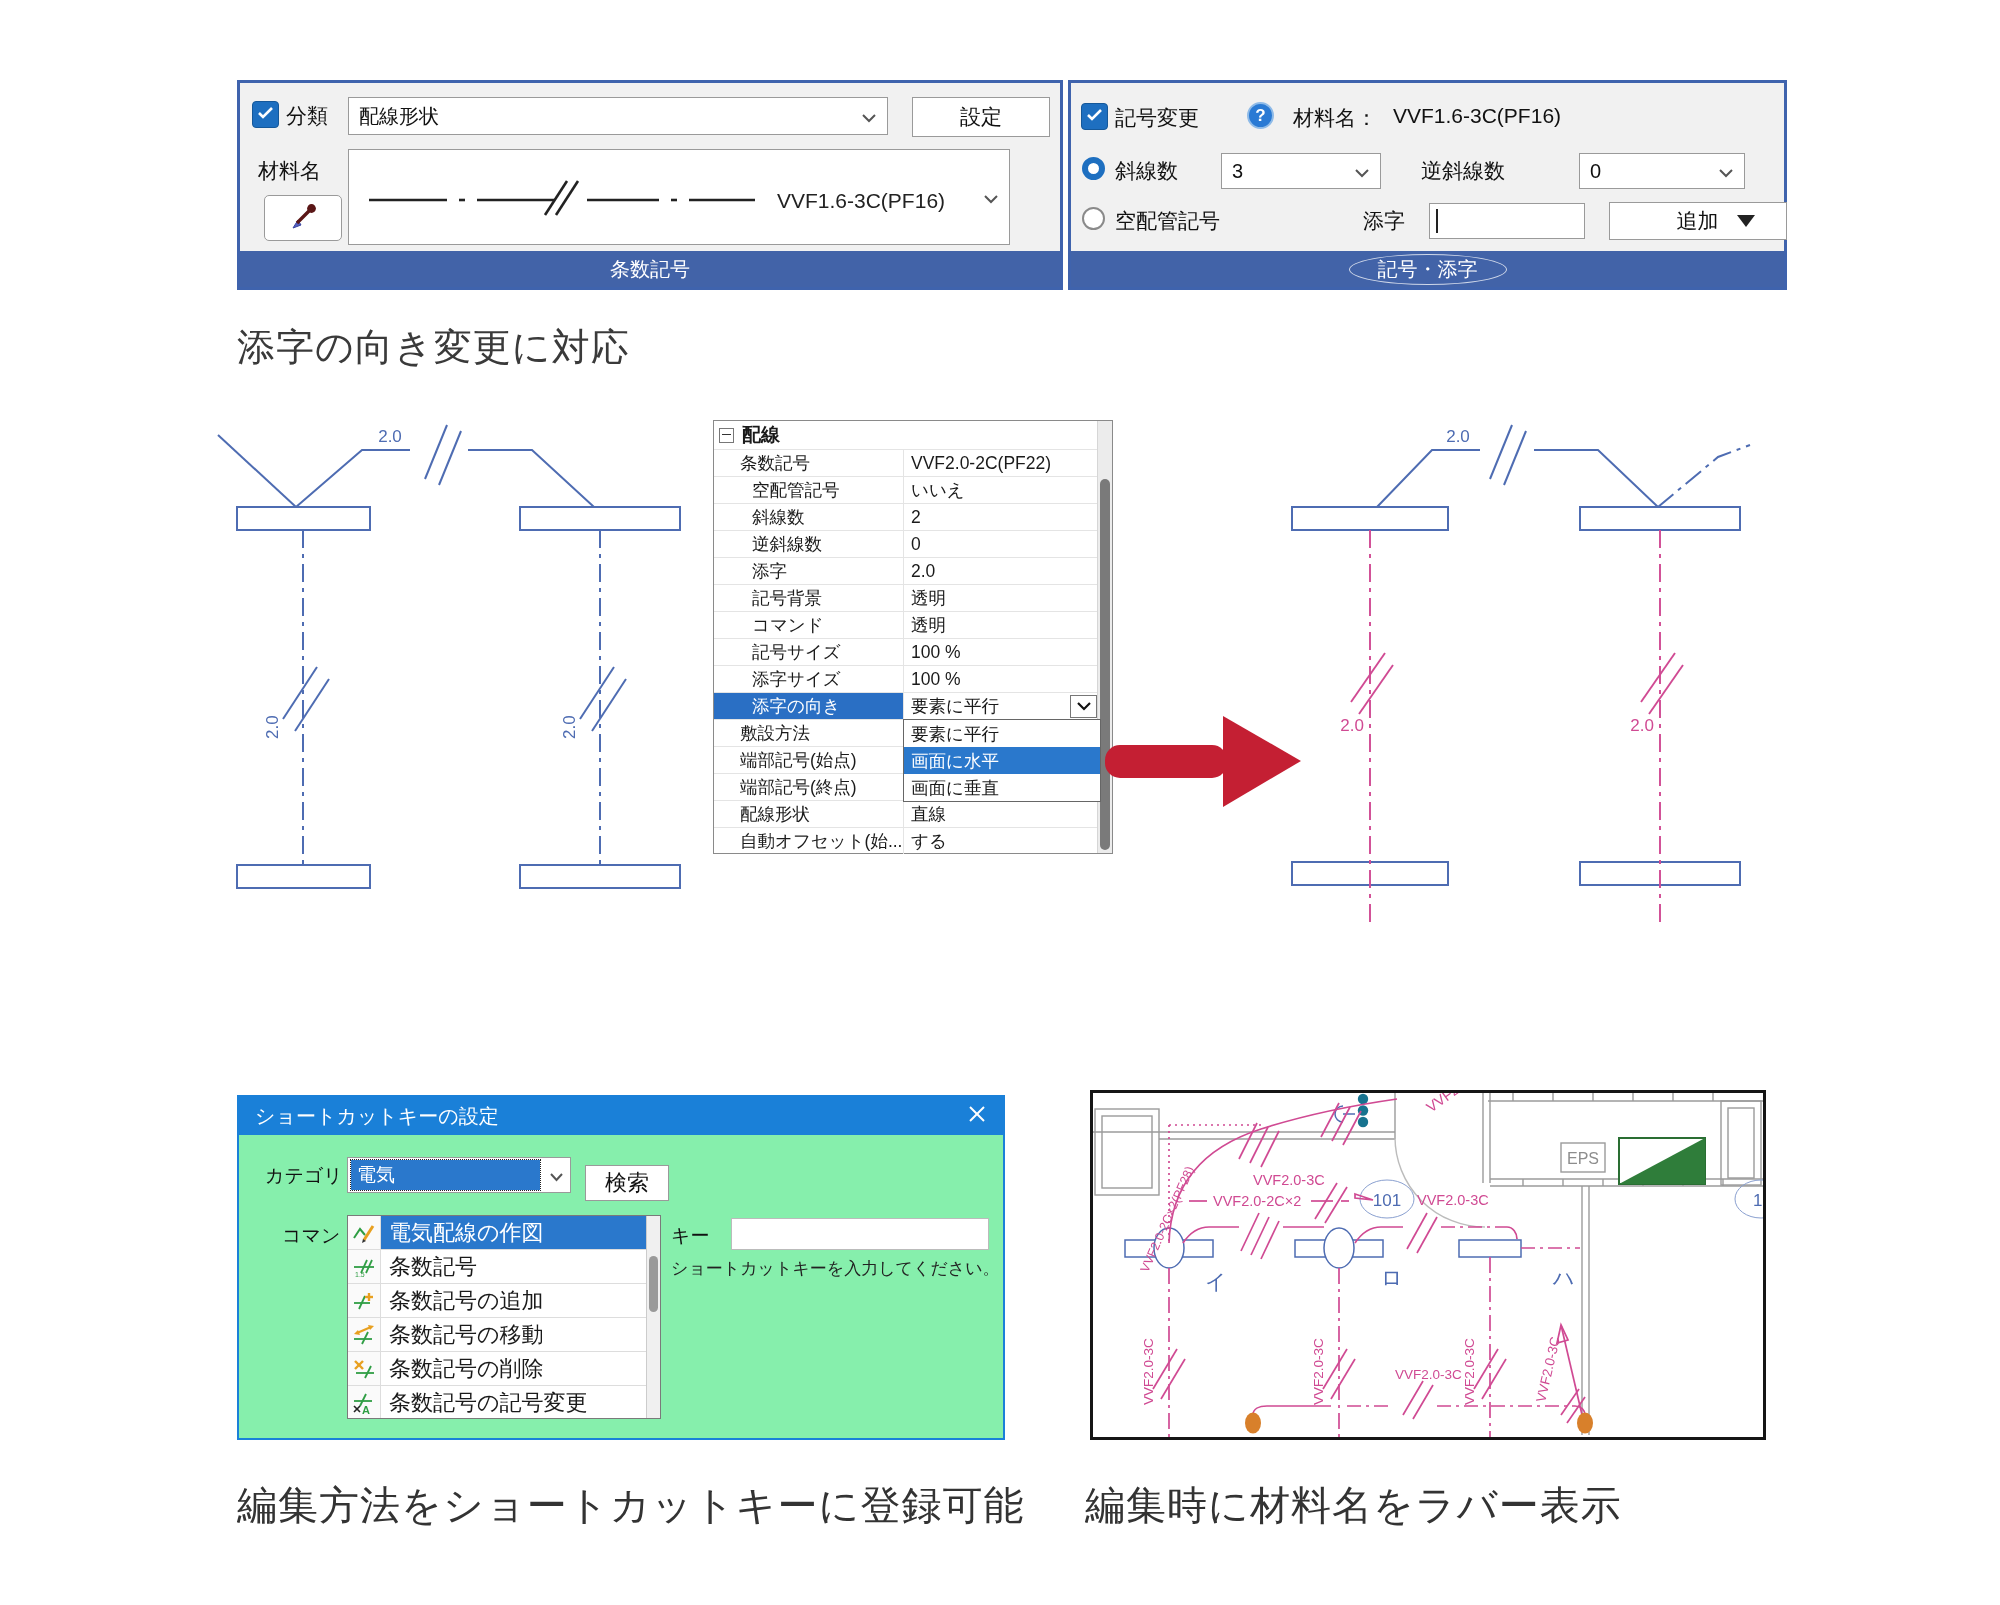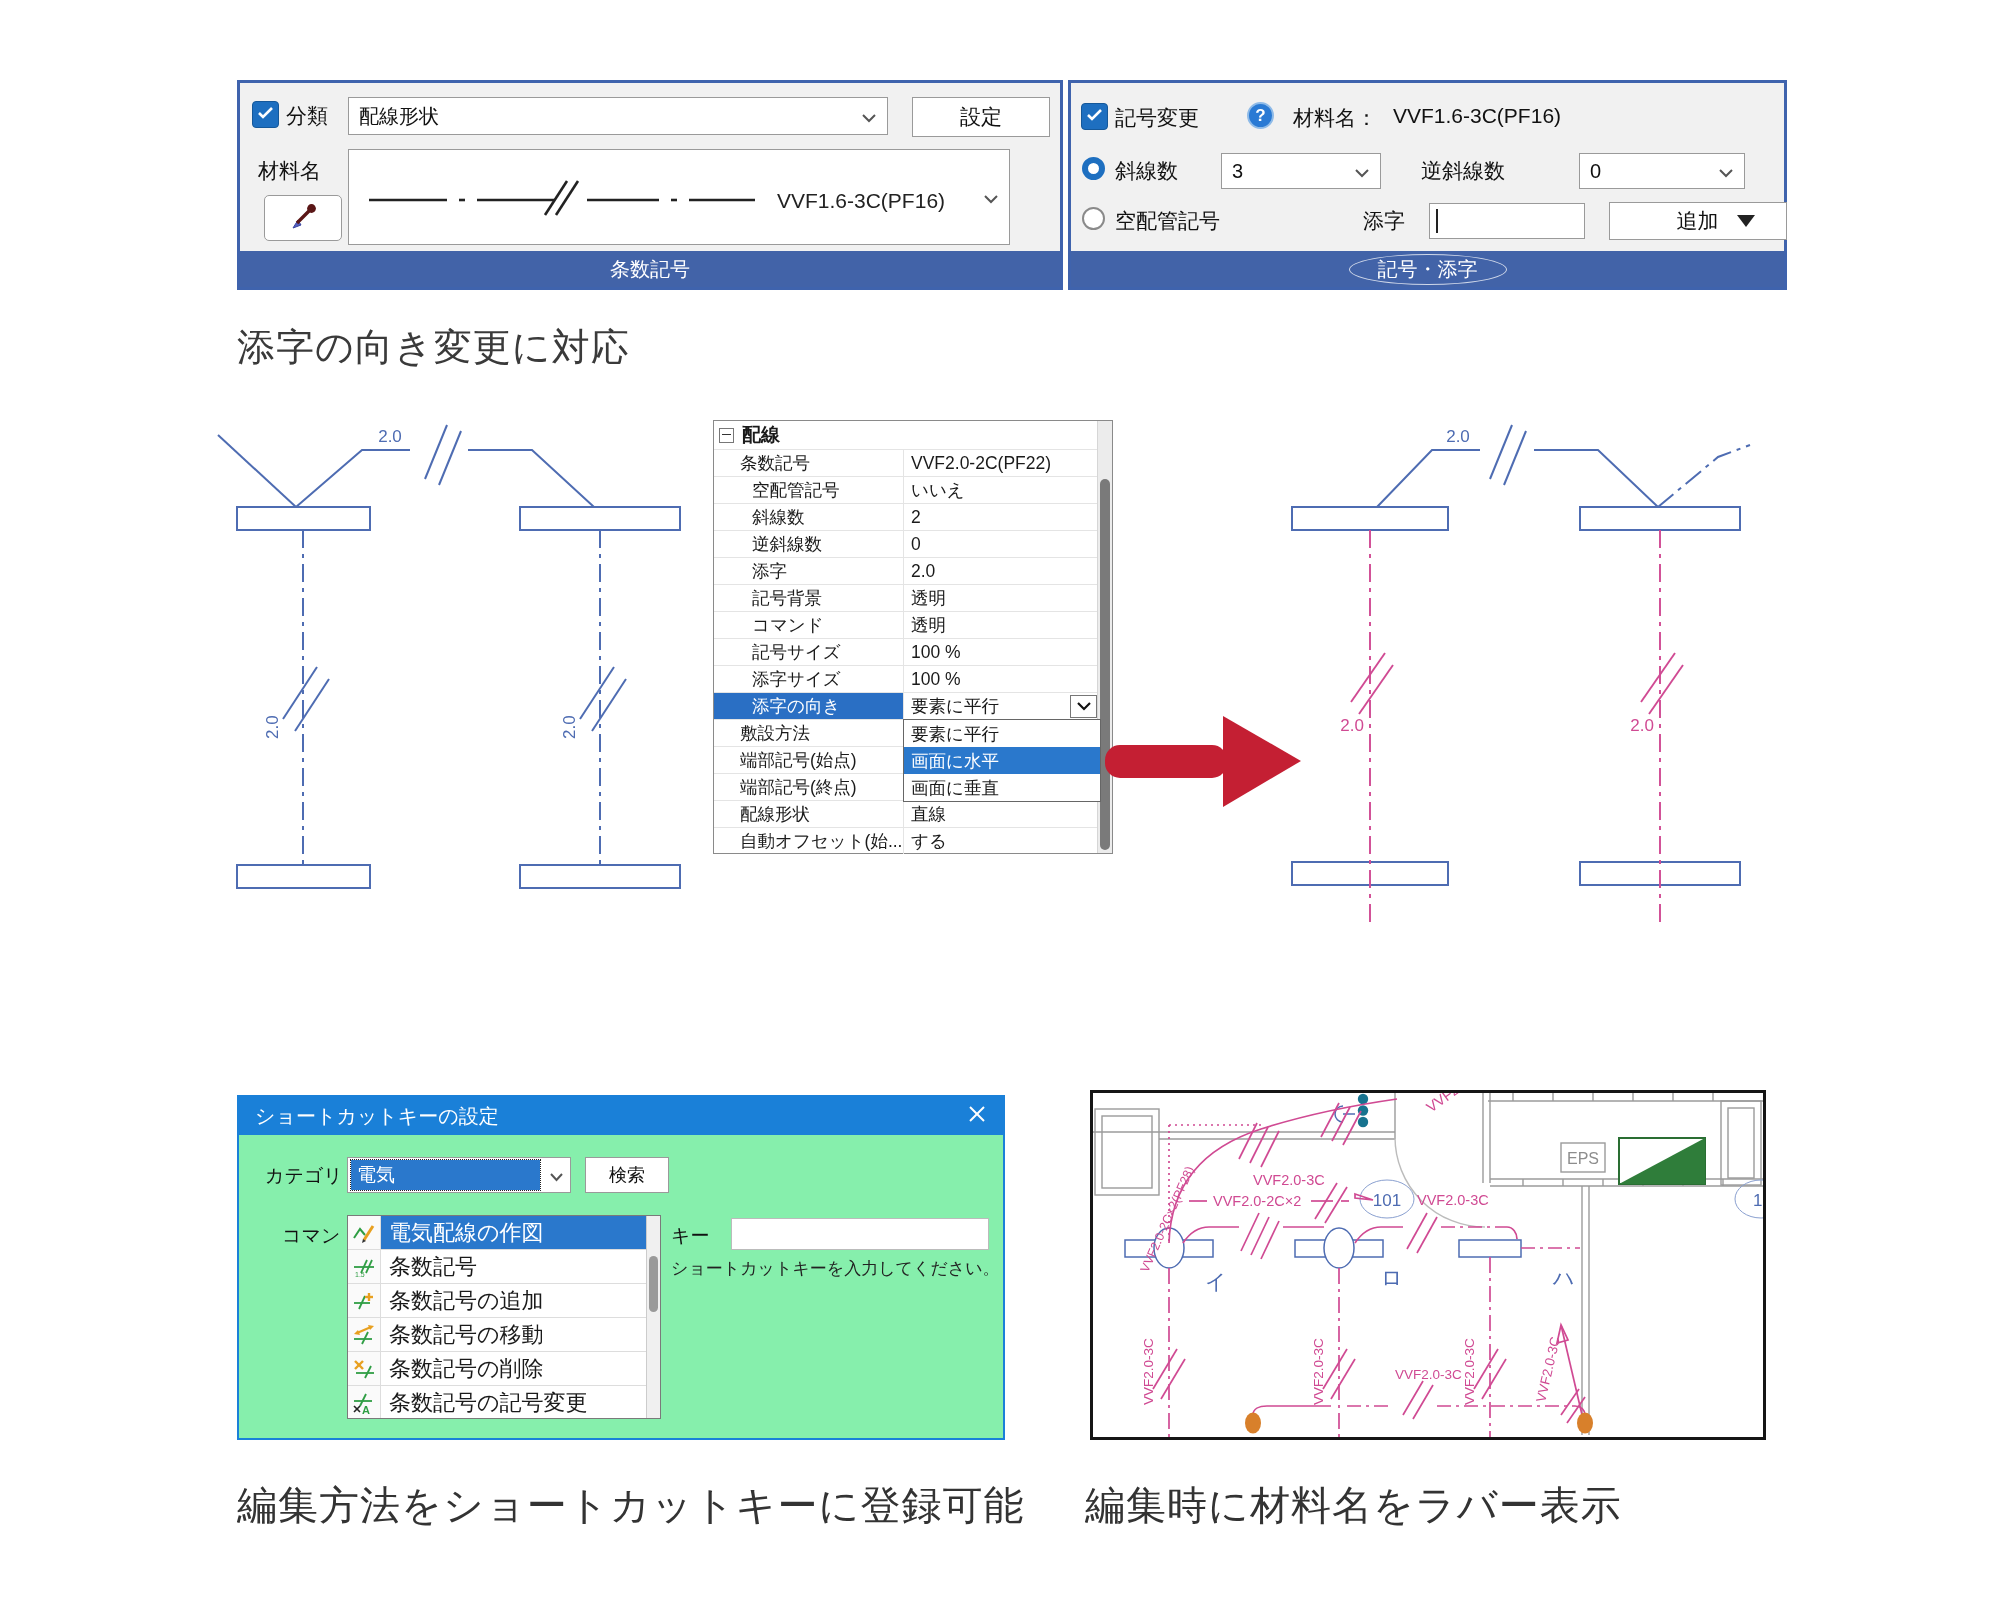--- a/index.html
+++ b/index.html
@@ -326,21 +326,21 @@
     </div>
     <div class="lbl" style="left:26px;top:66px;">カテゴリ</div>
     <div class="combo" style="left:108px;top:60px;width:224px;height:36px;padding:0;">
       <span style="flex:1;background:#2a78cc;color:#fff;outline:1px dotted #222;margin:3px;padding:2px 6px;font-size:19px;">電気</span>
       <span style="padding:0 6px;">
         <svg width="15" height="10">
             <polyline points="2,2 7.5,8 13,2" fill="none" stroke="#555" stroke-width="2"></polyline>
           </svg>
       </span>
     </div>
-    <div class="btn" style="left:346px;top:60px;width:84px;height:36px;font-size:18px;">検索</div>
+    <div class="btn" style="left:346px;top:68px;width:84px;height:36px;font-size:22px;">検索</div>
     <div class="lbl" style="left:26px;top:126px;margin-left:17px;">コマンド</div>
 
     <div id="cmdlist">
       <div class="cmdrow sel">
         <span class="cicon">
           <svg width="24" height="24">
               <polyline points="2,17 8,8 13,14" fill="none" stroke="#2f9e44" stroke-width="2"></polyline>
               <line x1="12" y1="19" x2="21" y2="5" stroke="#e8a020" stroke-width="3"></line>
               <polygon points="10,22 14,20 11,18" fill="#333"></polygon>
             </svg>

